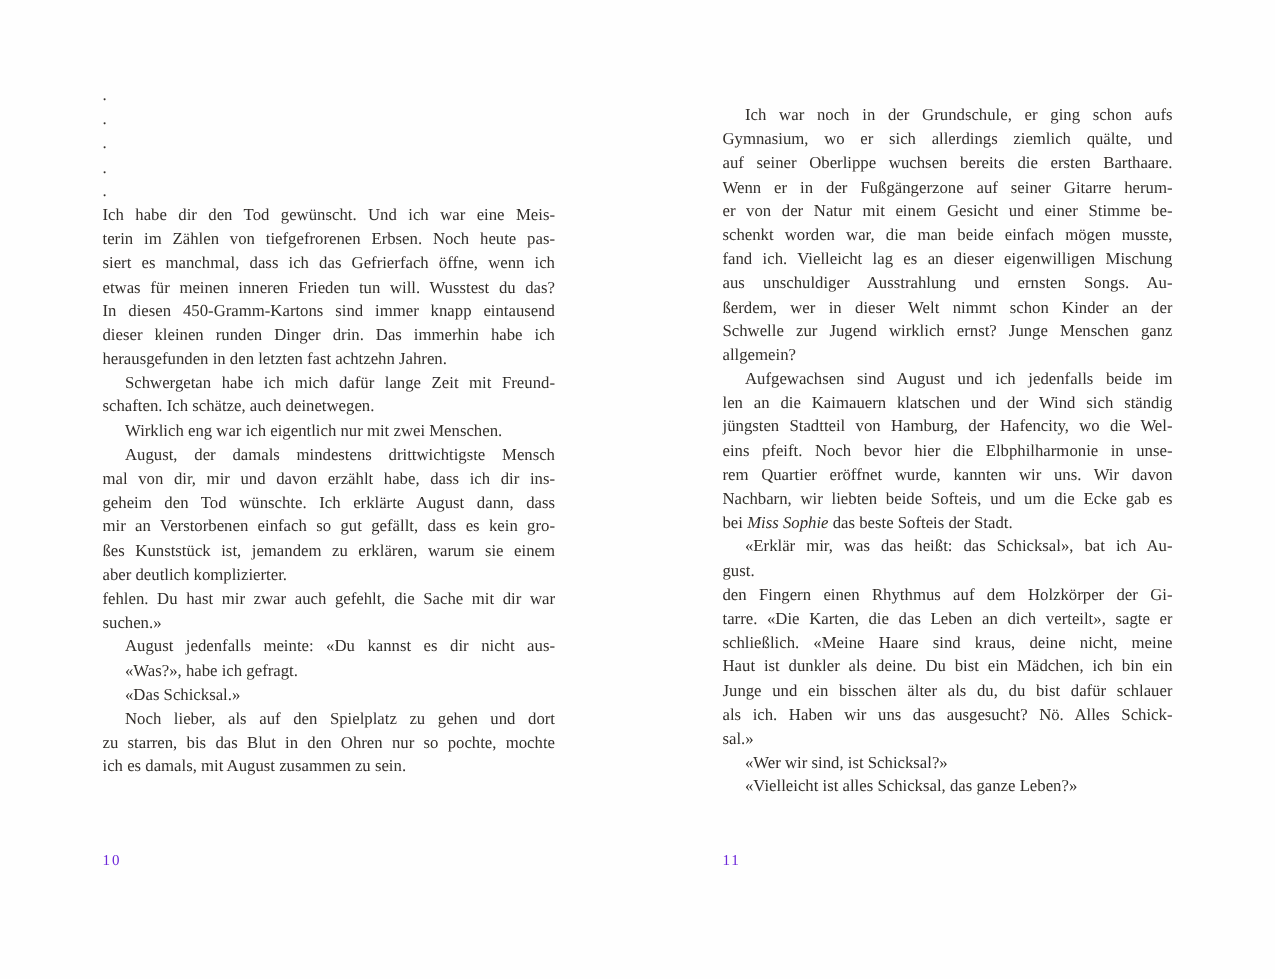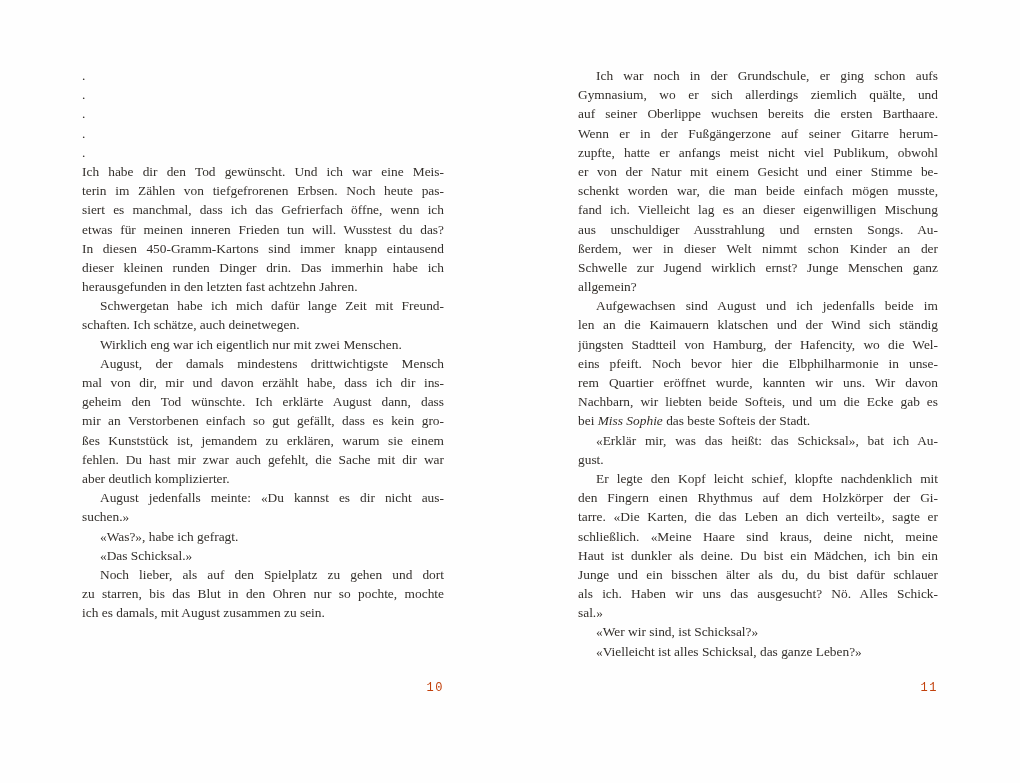--- a/index.html
+++ b/index.html
@@ -16,21 +16,21 @@
     color: #332f2b;
     overflow: hidden;
   }
   .page-column {
     position: absolute;
     top: 66px;
     font-size: 13.4px;
     line-height: 19.2px;
   }
   .page-column.left  { left: 82px;  width: 362px; }
-  .page-column.right { left: 578px; width: 360px; }
+  .page-column.right { left: 578px; width: 360px; margin-top: 16px; }
 
   .line {
     height: 19.2px;
     overflow: hidden;
     text-align: justify;
     text-align-last: justify;
     white-space: normal;
   }
   .line.last {
     text-align-last: left;
@@ -43,25 +43,24 @@
     text-align-last: left;
   }
   .bold   { font-weight: normal; }
   .italic { font-style: italic; }
 
   .page-number {
     position: absolute;
     top: 680px;
     font-size: 12px;
     line-height: 16px;
-    text-align: right;
+    text-align: left;
     letter-spacing: 1.5px;
     font-variant-numeric: oldstyle-nums;
-    color: #c2410c;
-    font-family: Liberation Mono, monospace;
+    color: #6d28d9;
   }
   .page-number.left  { left: 82px;  width: 362px; }
   .page-number.right { left: 578px; width: 360px; }
 </style>
 </head>
 <body>
 
 <div class="spread">
   <div class="page-column left">
       <div class="line dot-line">.</div>
@@ -77,54 +76,52 @@
       <div class="line">dieser kleinen runden Dinger drin. Das immerhin habe ich</div>
       <div class="line last">herausgefunden in den letzten fast achtzehn Jahren.</div>
       <div class="line indent">Schwergetan habe ich mich dafür lange Zeit mit Freund-</div>
       <div class="line last">schaften. Ich schätze, auch deinetwegen.</div>
       <div class="line last indent">Wirklich eng war ich eigentlich nur mit zwei Menschen.</div>
       <div class="line indent">August, der damals mindestens drittwichtigste Mensch</div>
       <div class="line">mal von dir, mir und davon erzählt habe, dass ich dir ins-</div>
       <div class="line">geheim den Tod wünschte. Ich erklärte August dann, dass</div>
       <div class="line">mir an Verstorbenen einfach so gut gefällt, dass es kein gro-</div>
       <div class="line">ßes Kunststück ist, jemandem zu erklären, warum sie einem</div>
+      <div class="line last">aber deutlich komplizierter.</div>
       <div class="line">fehlen. Du hast mir zwar auch gefehlt, die Sache mit dir war</div>
-      <div class="line last">aber deutlich komplizierter.</div>
+      <div class="line last">suchen.»</div>
       <div class="line indent">August jedenfalls meinte: «Du kannst es dir nicht aus-</div>
-      <div class="line last">suchen.»</div>
       <div class="line last indent">«Was?», habe ich gefragt.</div>
       <div class="line last indent">«Das Schicksal.»</div>
       <div class="line indent">Noch lieber, als auf den Spielplatz zu gehen und dort</div>
       <div class="line">zu starren, bis das Blut in den Ohren nur so pochte, mochte</div>
       <div class="line last">ich es damals, mit August zusammen zu sein.</div>
     </div>
 
   <div class="page-column right">
       <div class="line indent">Ich war noch in der Grundschule, er ging schon aufs</div>
       <div class="line">Gymnasium, wo er sich allerdings ziemlich quälte, und</div>
       <div class="line">auf seiner Oberlippe wuchsen bereits die ersten Barthaare.</div>
       <div class="line">Wenn er in der Fußgängerzone auf seiner Gitarre herum-</div>
-      <div class="line">zupfte, hatte er anfangs meist nicht viel Publikum, obwohl</div>
       <div class="line">er von der Natur mit einem Gesicht und einer Stimme be-</div>
       <div class="line">schenkt worden war, die man beide einfach mögen musste,</div>
       <div class="line">fand ich. Vielleicht lag es an dieser eigenwilligen Mischung</div>
       <div class="line">aus unschuldiger Ausstrahlung und ernsten Songs. Au-</div>
       <div class="line">ßerdem, wer in dieser Welt nimmt schon Kinder an der</div>
       <div class="line">Schwelle zur Jugend wirklich ernst? Junge Menschen ganz</div>
       <div class="line last">allgemein?</div>
       <div class="line indent">Aufgewachsen sind August und ich jedenfalls beide im</div>
       <div class="line">len an die Kaimauern klatschen und der Wind sich ständig</div>
       <div class="line">jüngsten Stadtteil von Hamburg, der Hafencity, wo die Wel-</div>
       <div class="line">eins pfeift. Noch bevor hier die Elbphilharmonie in unse-</div>
       <div class="line">rem Quartier eröffnet wurde, kannten wir uns. Wir davon</div>
       <div class="line">Nachbarn, wir liebten beide Softeis, und um die Ecke gab es</div>
       <div class="line last"><span>bei </span><span class="italic">Miss Sophie</span><span> das beste Softeis der Stadt.</span></div>
       <div class="line indent">«Erklär mir, was das heißt: das Schicksal», bat ich Au-</div>
       <div class="line last">gust.</div>
-      <div class="line indent">Er legte den Kopf leicht schief, klopfte nachdenklich mit</div>
       <div class="line">den Fingern einen Rhythmus auf dem Holzkörper der Gi-</div>
       <div class="line">tarre. «Die Karten, die das Leben an dich verteilt», sagte er</div>
       <div class="line">schließlich. «Meine Haare sind kraus, deine nicht, meine</div>
       <div class="line">Haut ist dunkler als deine. Du bist ein Mädchen, ich bin ein</div>
       <div class="line">Junge und ein bisschen älter als du, du bist dafür schlauer</div>
       <div class="line">als ich. Haben wir uns das ausgesucht? Nö. Alles Schick-</div>
       <div class="line last">sal.»</div>
       <div class="line last indent">«Wer wir sind, ist Schicksal?»</div>
       <div class="line last indent">«Vielleicht ist alles Schicksal, das ganze Leben?»</div>
     </div>

